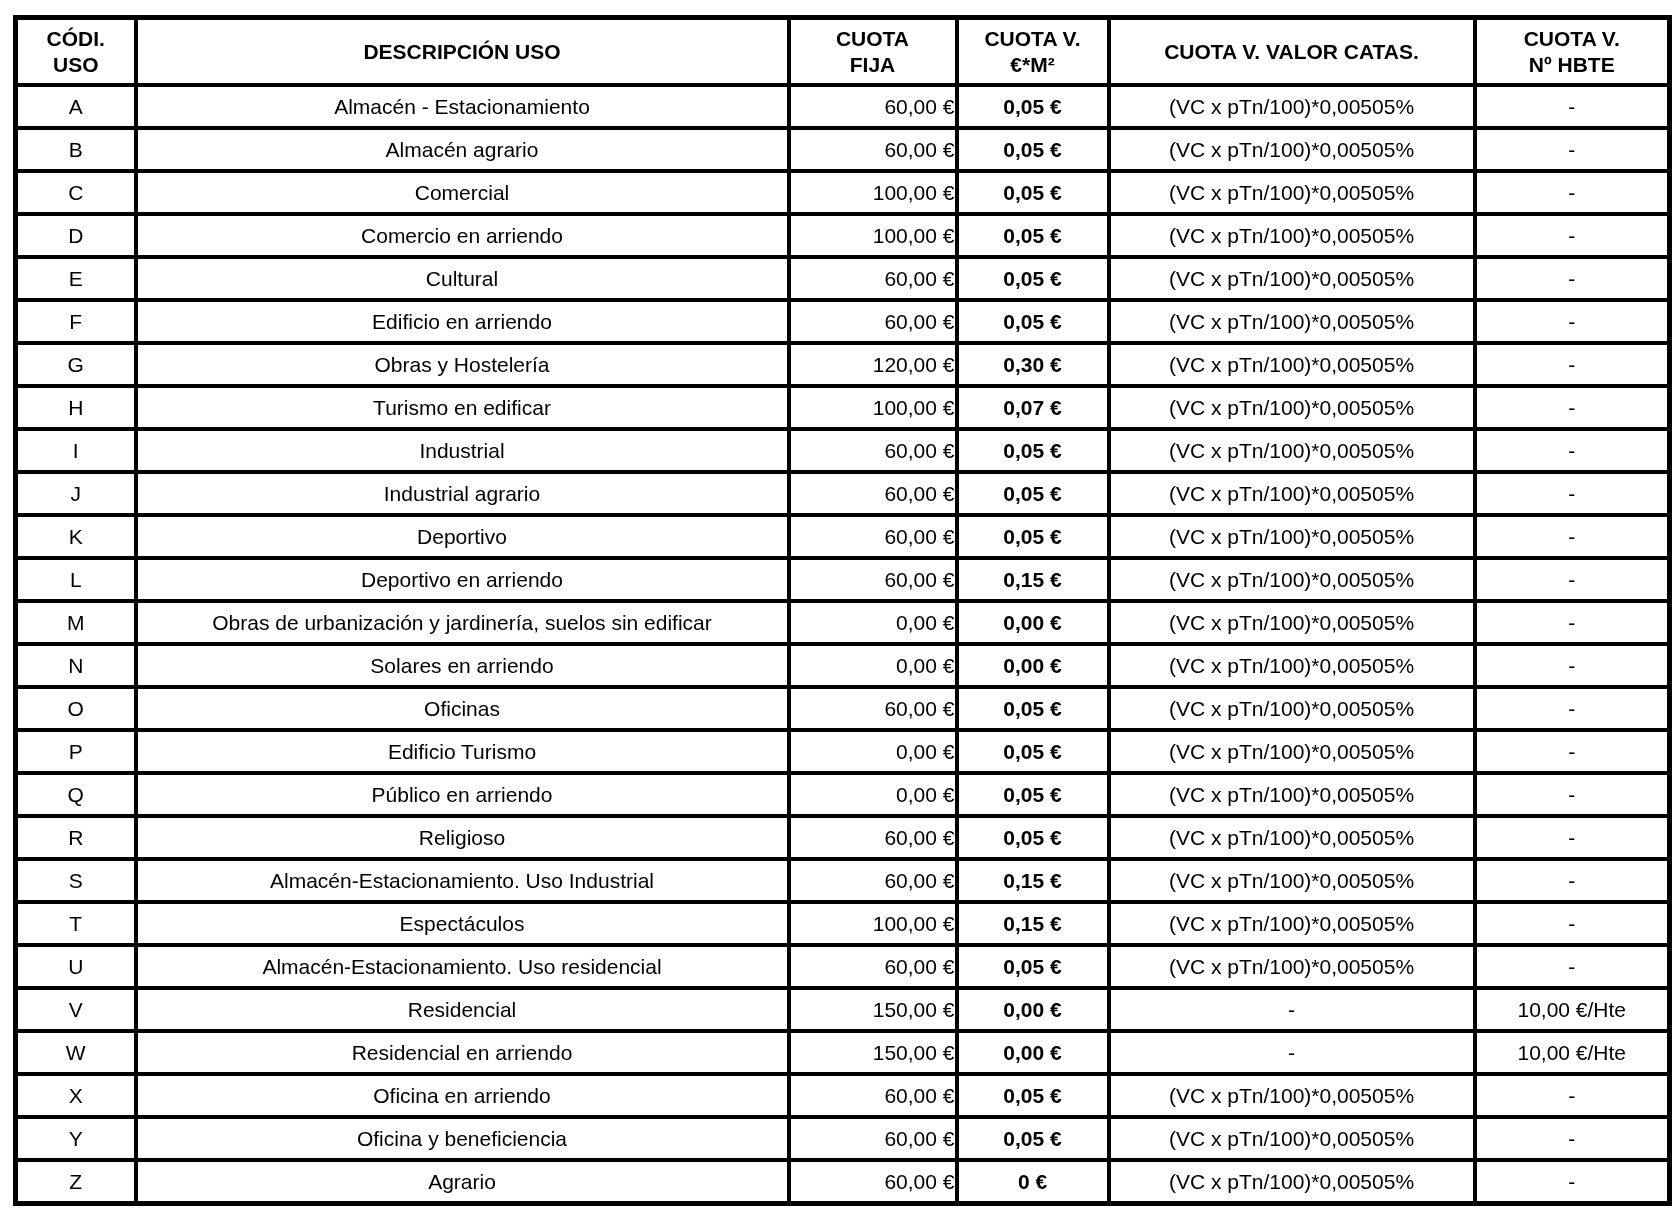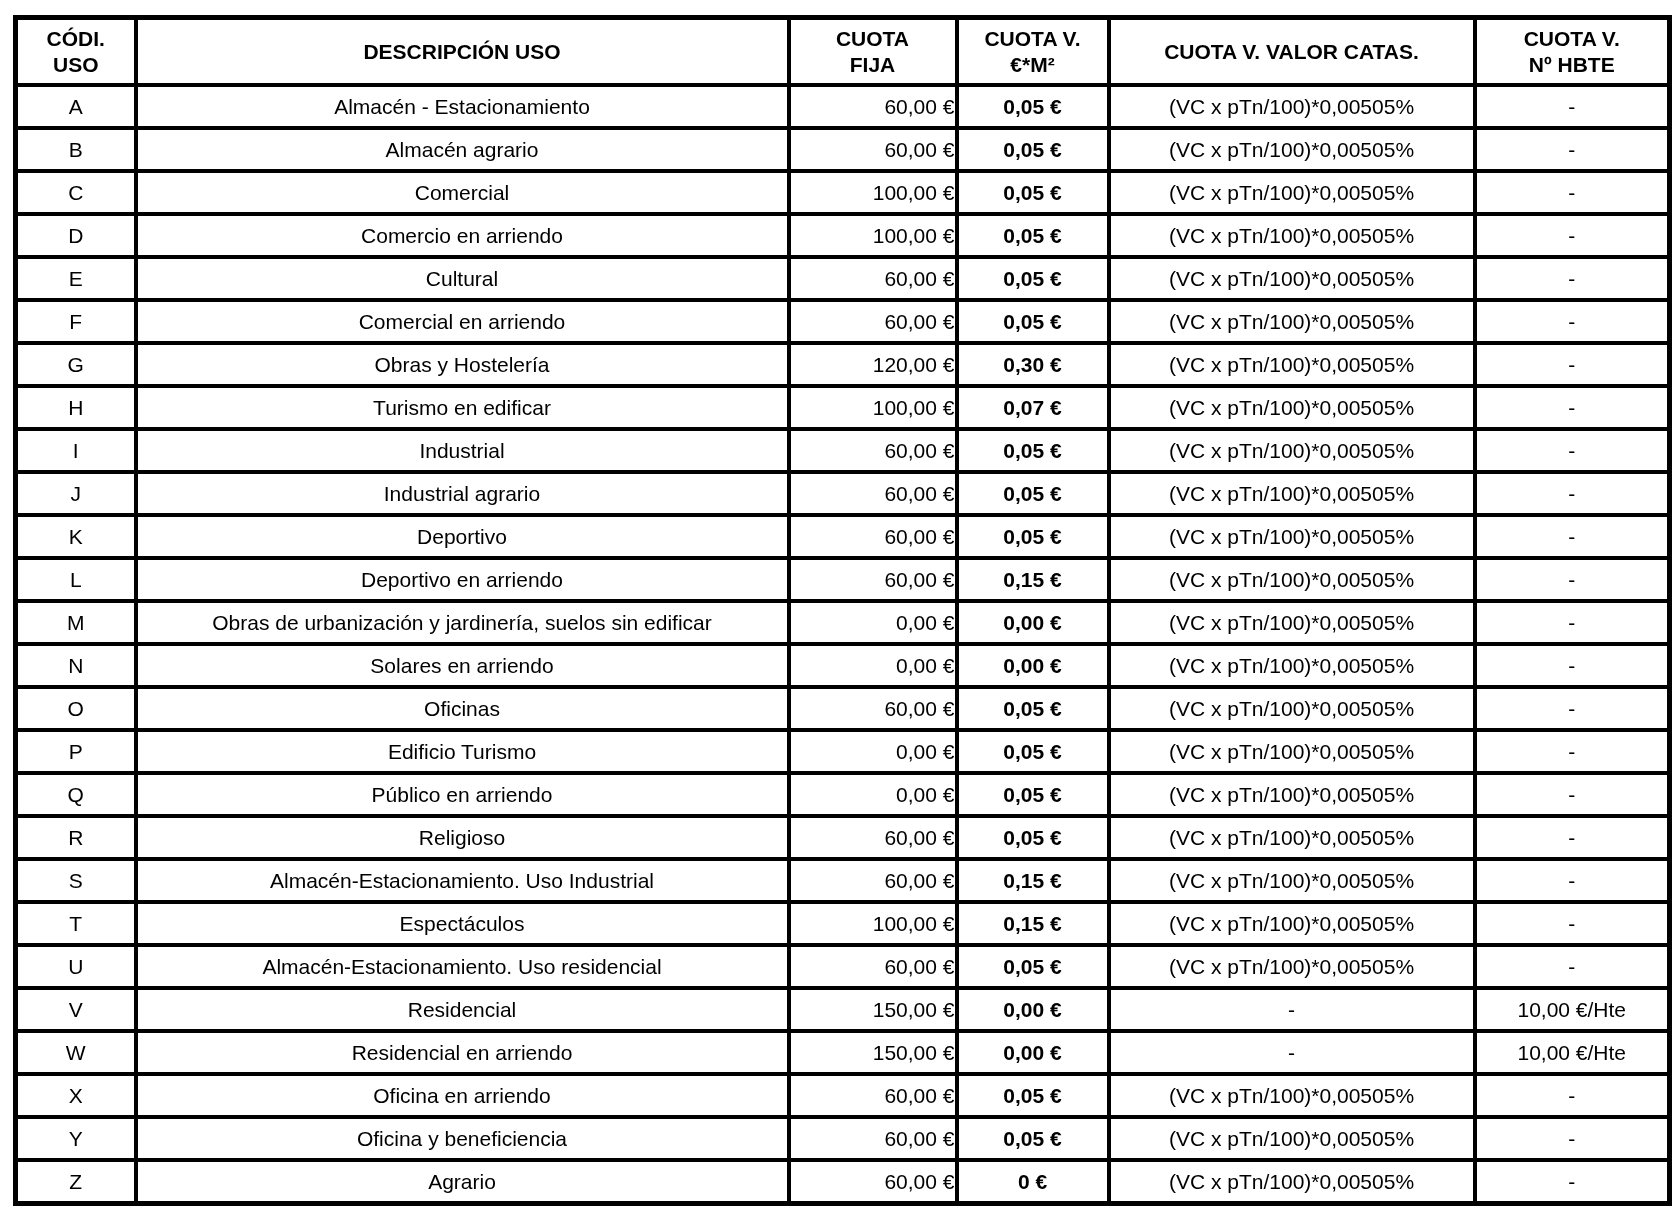--- a/index.html
+++ b/index.html
@@ -117,21 +117,21 @@
         <tr>
       <td class="c0">E</td>
       <td class="c1">Cultural</td>
       <td class="c2">60,00 €</td>
       <td class="c3">0,05 €</td>
       <td class="c4">(VC x pTn/100)*0,00505%</td>
       <td class="c5">-</td>
     </tr>
         <tr>
       <td class="c0">F</td>
-      <td class="c1">Comercial en arriendo</td>
+      <td class="c1">Edificio en arriendo</td>
       <td class="c2">60,00 €</td>
       <td class="c3">0,05 €</td>
       <td class="c4">(VC x pTn/100)*0,00505%</td>
       <td class="c5">-</td>
     </tr>
         <tr>
       <td class="c0">G</td>
       <td class="c1">Obras y Hostelería</td>
       <td class="c2">120,00 €</td>
       <td class="c3">0,30 €</td>

